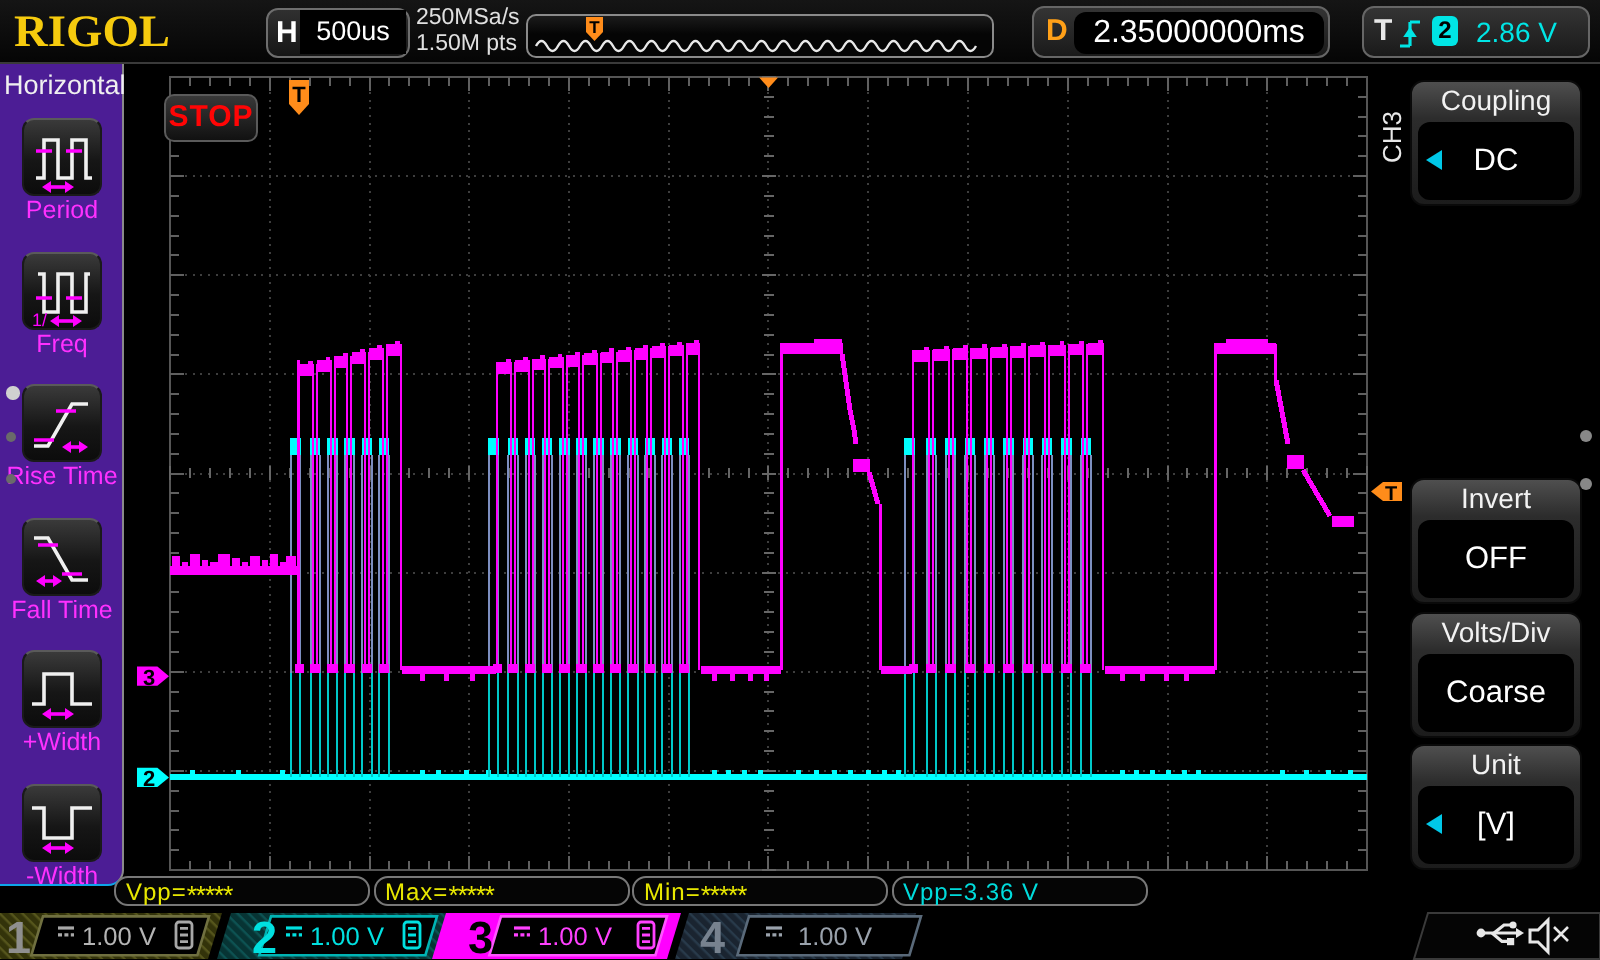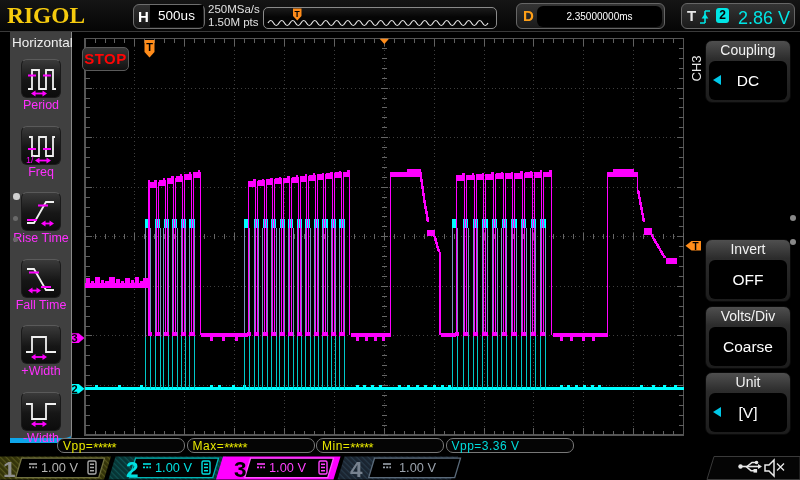--- a/index.html
+++ b/index.html
@@ -18,30 +18,30 @@
 #hgrp .h { position:absolute; left:4px; top:3px; color:#fff; font-weight:bold; font-size:15px; }
 #hgrp .tb { position:absolute; left:16px; top:0px; width:53px; height:22px; background:#000;
   border-radius:0; color:#fff; font-size:13.5px; text-align:center; line-height:22px; }
 #sas { position:absolute; left:208px; top:3px; color:#e0e0e0; font-size:11.5px; line-height:13px; }
 #prev { position:absolute; left:263px; top:6.5px; width:234px; height:22.5px;
   border:1.5px solid #8a8a8a; border-radius:5px; background:linear-gradient(#1b1b1b,#050505 45%); }
 #dbox { position:absolute; left:516px; top:3px; width:149px; height:26px;
   background:linear-gradient(#343434,#1a1a1a); border:1px solid #666; border-radius:6px; }
 #dbox .d { position:absolute; left:6px; top:3px; font-weight:bold; font-size:15px; color:#ffa018; }
 #dbox .tb { position:absolute; left:20px; top:1.5px; width:125px; height:21px; background:#000;
-  border-radius:6px; color:#fff; font-size:10px; text-align:center; line-height:21px; }
+  border-radius:6px; color:#fff; font-size:16px; text-align:center; line-height:21px; }
 #tbox { position:absolute; left:681px; top:3px; width:114px; height:26px;
   background:linear-gradient(#343434,#1a1a1a); border:1px solid #666; border-radius:6px; }
 #tbox .t { position:absolute; left:5px; top:3px; color:#e8e8e8; font-weight:bold; font-size:15px; }
 #tbox .b2 { position:absolute; left:34px; top:4px; width:13px; height:15px; background:#00e5e5;
   border-radius:3px; color:#000; font-weight:bold; font-size:12px; text-align:center; line-height:15px; }
-#tbox .v { position:absolute; left:56px; top:4px; color:#00e5e5; font-size:18px; }
+#tbox .v { position:absolute; left:56px; top:4px; color:#00e5e5; font-size:14px; }
 
-#lpanel { position:absolute; left:10px; top:32px; width:62px; height:411px;
-  background:#404040; border-right:1px solid #8a8a8a; border-bottom:5px solid #0ea5e9;
+#lpanel { position:absolute; left:0; top:32px; width:62px; height:411px;
+  background:#4c1d95; border-right:1px solid #8a8a8a; border-bottom:1px solid #0ea5e9;
   border-radius:0 0 8px 0; }
 #lpanel .title { position:absolute; left:2px; top:3px; color:#f0f0f0; font-size:13.5px; }
 .mbtn { position:absolute; left:11px; width:40px; height:39px;
   background:linear-gradient(#3a3a3a,#161616 55%,#0c0c0c); border:1px solid #1a1a1a;
   border-top-color:#5a5a5a; border-radius:6px; }
 .mlabel { position:absolute; left:0; width:62px; text-align:center; color:#ff30ff;
   font-size:12.5px; }
 .dots div { position:absolute; left:3px; border-radius:50%; background:#9a9a9a; }
 
 #rpanel { position:absolute; left:688px; top:32px; width:112px; height:411px; }

